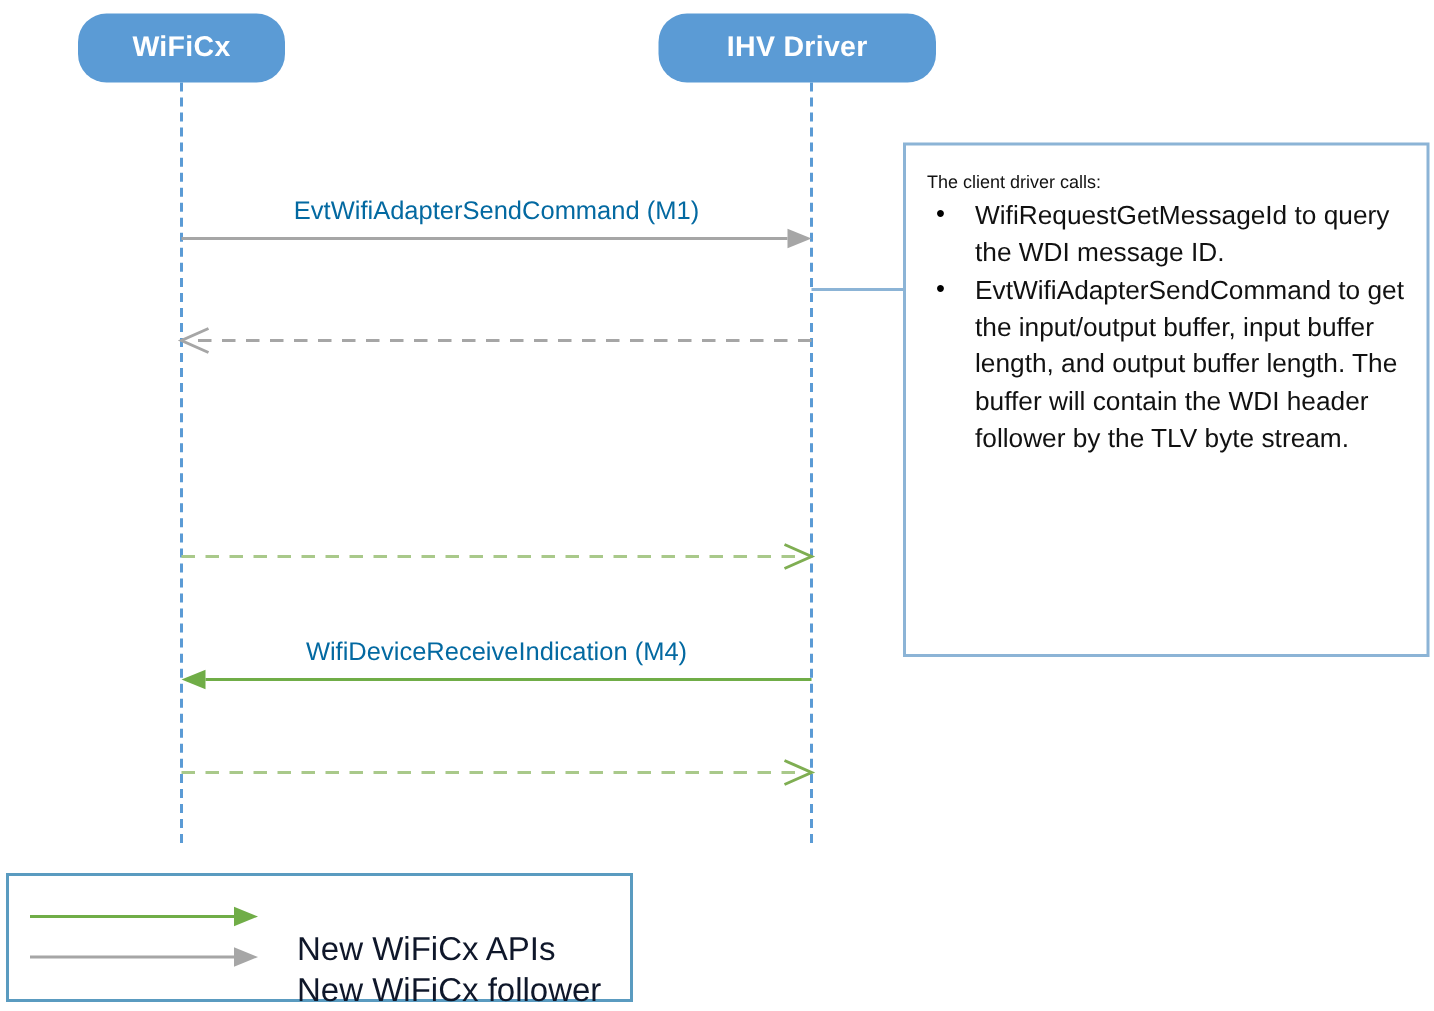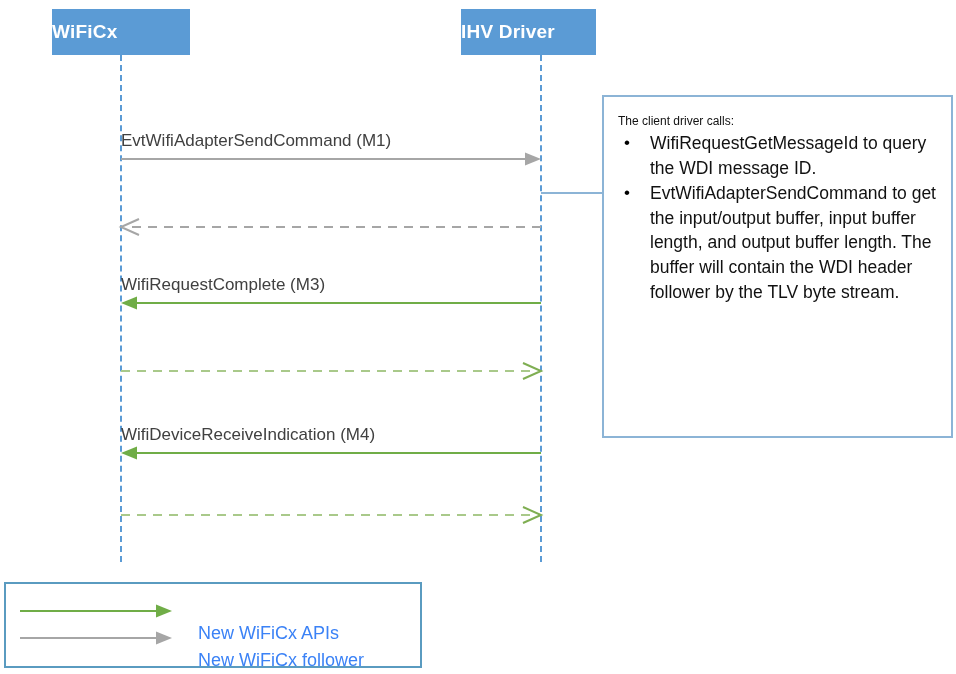--- a/index.html
+++ b/index.html
@@ -23,25 +23,26 @@
 
   
   .participant {
     position: absolute;
     background: #5B9BD5;
     color: #ffffff;
     font-weight: bold;
     font-size: 19px;
     display: flex;
     align-items: center;
-    justify-content: flex-start;
+    justify-content: center;
     letter-spacing: .2px;
+    border-radius: 19px;
   }
   #participant-wificx   { left: 52px;  top: 9px;  width: 138px; height: 46px; }
-  #participant-ihv      { left: 461px; top: 9px;  width: 135px; height: 46px; }
+  #participant-ihv      { left: 439px; top: 9px;  width: 185px; height: 46px; }
 
   
   .lifeline {
     position: absolute;
     width: 0;
     border-left: 2px dashed #5B9BD5;
     top: 55px;
     height: 507px;
   }
   #lifeline-wificx { left: 120px; }
@@ -51,22 +52,23 @@
   .message {
     position: absolute;
     left: 121px;
     width: 420px;
     height: 44px;
   }
   .message .msg-label {
     position: absolute;
     left: 0; right: 0;
     bottom: 17px;
+    text-align: center;
     font-size: 17px;
-    color: #404040;
+    color: #0369a1;
     white-space: nowrap;
   }
   .message .msg-svg {
     position: absolute;
     left: 0;
     bottom: 0;
     width: 420px;
     height: 18px;
     overflow: visible;
   }
@@ -145,22 +147,22 @@
     align-items: center;
   }
   #legend-row-apis      { top: 14px; }
   #legend-row-callbacks { top: 41px; }
   .legend-swatch {
     width: 152px;
     height: 16px;
     flex: 0 0 152px;
   }
   .legend-label {
-    font-size: 18px;
-    color: #3b82f6;
+    font-size: 22px;
+    color: #0f172a;
     margin-left: 26px;
     white-space: nowrap;
     margin-top: 44px;
   }
 </style>
 </head>
 <body>
 
 <div id="diagram">
 
@@ -183,27 +185,20 @@
   </div>
 
   <div class="message" id="msg-2">
     <div class="msg-label"></div>
     <svg class="msg-svg" viewBox="0 0 420 18" preserveAspectRatio="none">
       <line x1="420" y1="9" x2="8" y2="9" stroke="#A6A6A6" stroke-width="2" stroke-dasharray="9 7"></line>
       <polyline points="18,1 0,9 18,17" fill="none" stroke="#A6A6A6" stroke-width="2"></polyline>
     </svg>
   </div>
 
-  <div class="message" id="msg-3">
-    <div class="msg-label">WifiRequestComplete (M3)</div>
-    <svg class="msg-svg" viewBox="0 0 420 18" preserveAspectRatio="none">
-      <line x1="420" y1="9" x2="16" y2="9" stroke="#70AD47" stroke-width="2"></line>
-      <polygon points="16,2.5 0,9 16,15.5" fill="#70AD47"></polygon>
-    </svg>
-  </div>
 
   <div class="message" id="msg-4">
     <div class="msg-label"></div>
     <svg class="msg-svg" viewBox="0 0 420 18" preserveAspectRatio="none">
       <line x1="0" y1="9" x2="412" y2="9" stroke="#A9C98A" stroke-width="2" stroke-dasharray="9 7"></line>
       <polyline points="402,1 420,9 402,17" fill="none" stroke="#7FAE52" stroke-width="2"></polyline>
     </svg>
   </div>
 
   <div class="message" id="msg-5">

